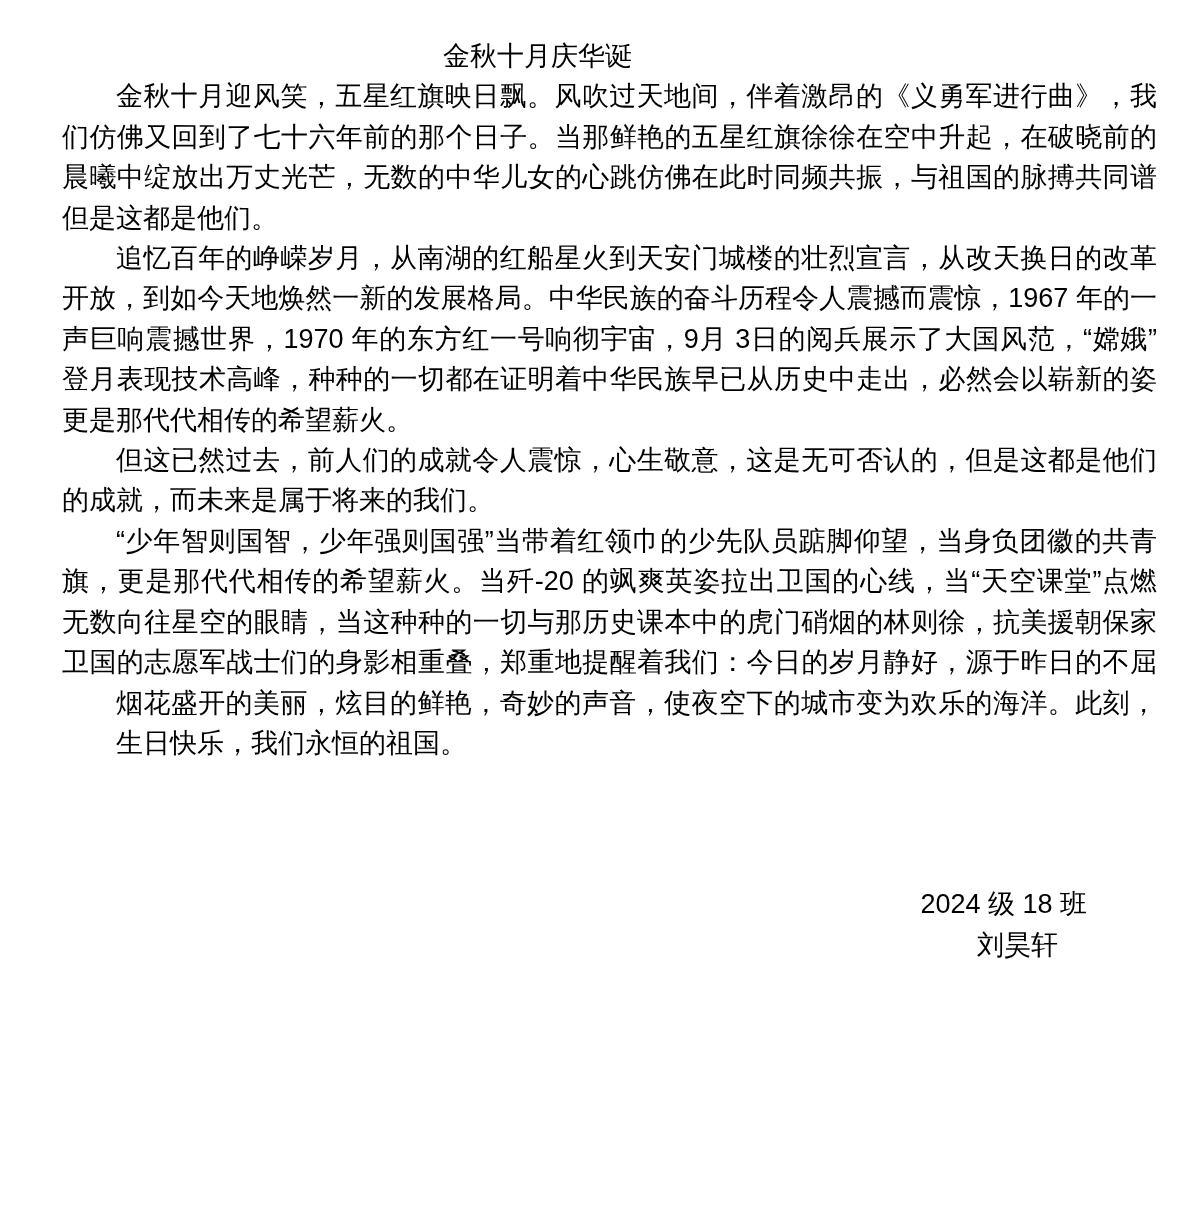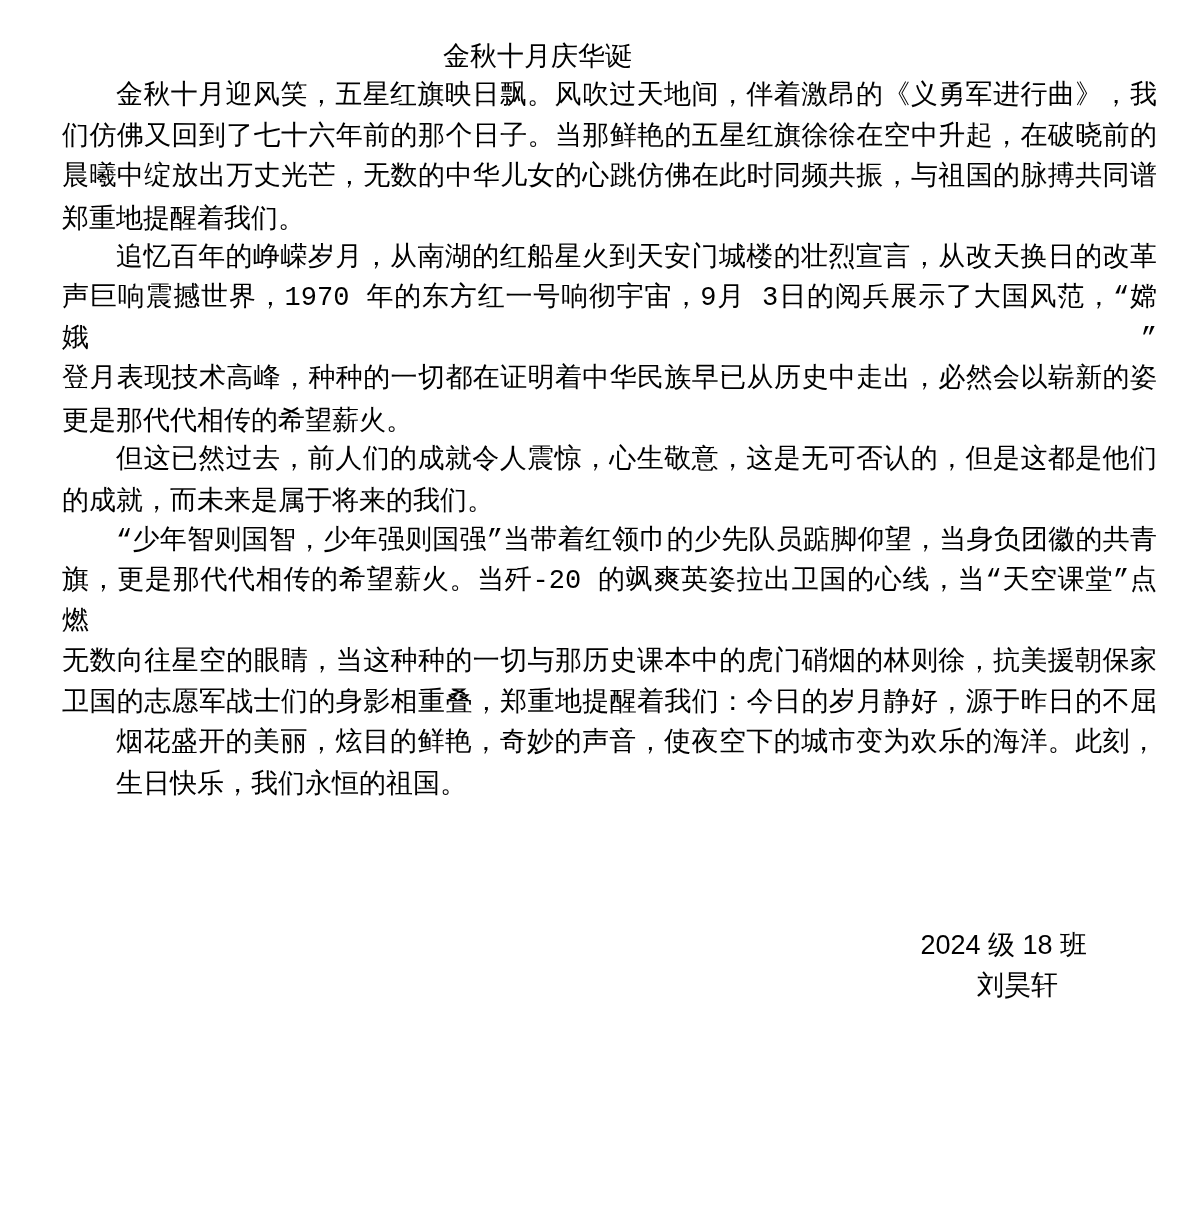--- a/index.html
+++ b/index.html
@@ -25,21 +25,20 @@
     line-height: 40.4px;
     color: #000000;
   }
   .ln {
     text-align: justify;
     text-justify: inter-character;
   }
   
   .jfull {
     text-align-last: justify;
-    font-family: Liberation Mono, monospace;
     -moz-text-align-last: justify;
   }
   
   .first {
     text-indent: 54px;
   }
   .title {
     text-align: center;
     text-align-last: center;
     -moz-text-align-last: center;
@@ -61,25 +60,26 @@
 
 <div class="page">
   <div class="doc">
 
     <div class="ln title">金秋十月庆华诞</div>
 
     <div>
       <div class="ln first jfull">金秋十月迎风笑，五星红旗映日飘。风吹过天地间，伴着激昂的《义勇军进行曲》，我</div>
       <div class="ln jfull">们仿佛又回到了七十六年前的那个日子。当那鲜艳的五星红旗徐徐在空中升起，在破晓前的</div>
       <div class="ln jfull">晨曦中绽放出万丈光芒，无数的中华儿女的心跳仿佛在此时同频共振，与祖国的脉搏共同谱</div>
-      <div class="ln">郑重地提醒着我们。</div>
+      <div class="ln">但是这都是他们。</div>
     </div>
 
     <div>
       <div class="ln first jfull">追忆百年的峥嵘岁月，从南湖的红船星火到天安门城楼的壮烈宣言，从改天换日的改革</div>
+      <div class="ln jfull">开放，到如今天地焕然一新的发展格局。中华民族的奋斗历程令人震撼而震惊，1967 年的一</div>
       <div class="ln jfull">声巨响震撼世界，1970 年的东方红一号响彻宇宙，9月 3日的阅兵展示了大国风范，“嫦娥”</div>
       <div class="ln jfull">登月表现技术高峰，种种的一切都在证明着中华民族早已从历史中走出，必然会以崭新的姿</div>
       <div class="ln">更是那代代相传的希望薪火。</div>
     </div>
 
     <div>
       <div class="ln first jfull">但这已然过去，前人们的成就令人震惊，心生敬意，这是无可否认的，但是这都是他们</div>
       <div class="ln">的成就，而未来是属于将来的我们。</div>
     </div>
 

